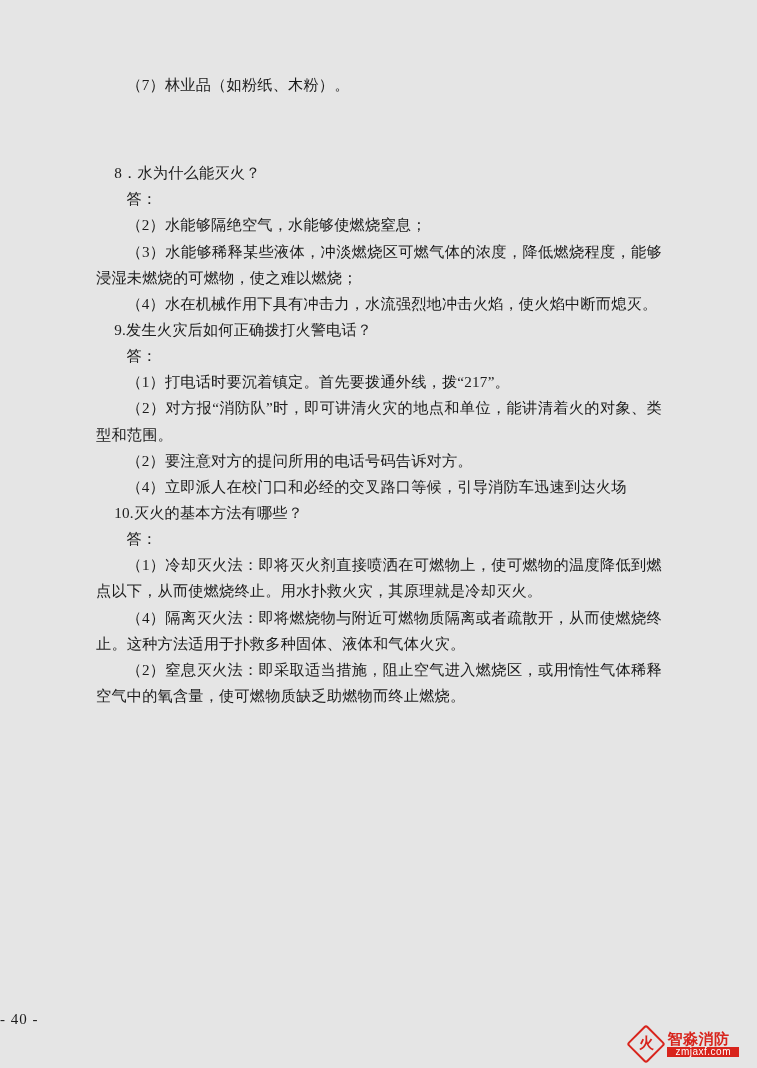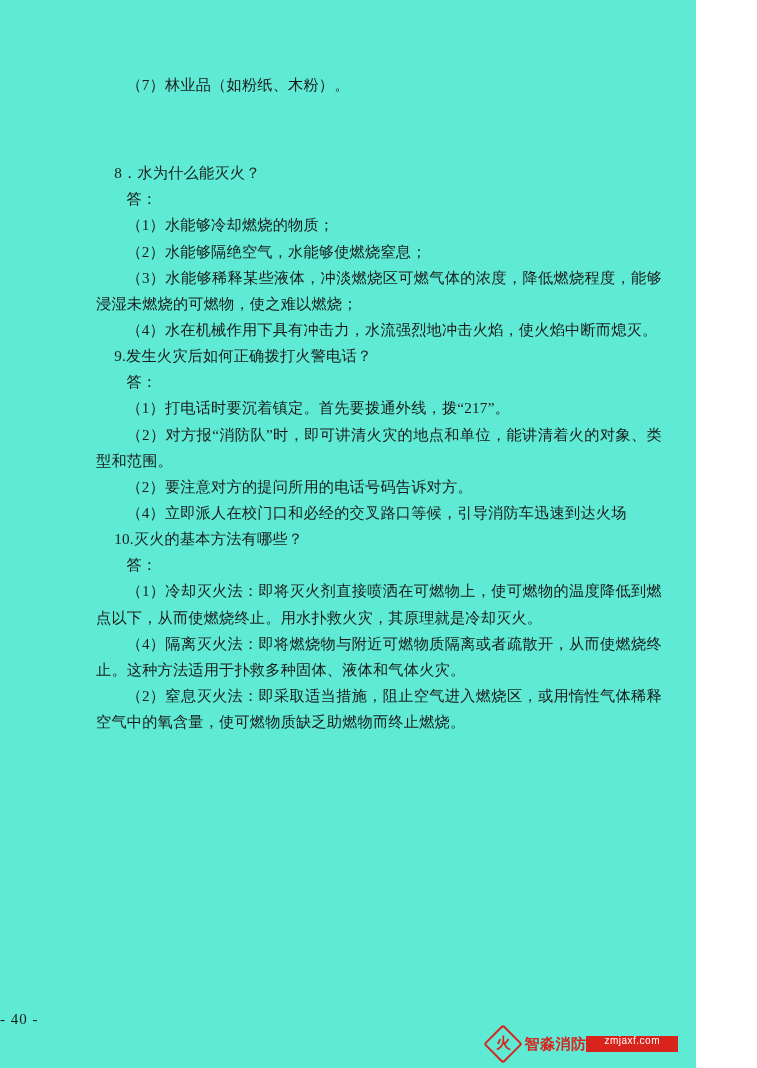--- a/index.html
+++ b/index.html
@@ -5,23 +5,23 @@
   html, body {
     margin: 0;
     padding: 0;
     background: #ffffff;
   }
   body {
     font-family: "Liberation Serif", "DejaVu Serif", serif;
   }
   .page {
     position: relative;
-    width: 696px;
+    width: 757px;
     height: 1068px;
-    background: #5eead4;
+    background: #e5e5e5;
     overflow: hidden;
   }
   .content {
     position: absolute;
     left: 96px;
     top: 72px;
     width: 566px;
   }
   .para {
     font-size: 15.2px;
@@ -83,54 +83,53 @@
     top: 50%;
     transform: translate(-50%, -52%);
     font-size: 15px;
     color: #d8241c;
     font-weight: bold;
     font-family: "Liberation Serif", serif;
     line-height: 1;
   }
   .wm-text {
     display: flex;
-    flex-direction: row;
+    flex-direction: column;
     line-height: 1.05;
   }
   .wm-title {
     font-size: 15px;
     color: #d8241c;
     font-weight: bold;
     letter-spacing: 0.5px;
     font-family: "Liberation Sans", sans-serif;
   }
   .wm-sub {
     font-size: 10px;
     color: #ffffff;
     background: #d8241c;
     text-align: center;
     letter-spacing: 0.5px;
     font-family: "Liberation Sans", sans-serif;
-    padding: 0 18px;
+    padding: 0 8px;
   }
 </style>
 </head>
 <body>
 
 <div class="page">
 
   <div class="content">
 
     <p class="para indent">（7）林业品（如粉纸、木粉）。</p>
 
     <div class="gap-large"></div>
 
     <p class="para q">8．水为什么能灭火？</p>
     <p class="para ans">答：</p>
-    <p class="para indent">（1）水能够冷却燃烧的物质；</p>
     <p class="para indent">（2）水能够隔绝空气，水能够使燃烧窒息；</p>
     <p class="para indent">（3）水能够稀释某些液体，冲淡燃烧区可燃气体的浓度，降低燃烧程度，能够浸湿未燃烧的可燃物，使之难以燃烧；</p>
     <p class="para indent">（4）水在机械作用下具有冲击力，水流强烈地冲击火焰，使火焰中断而熄灭。</p>
 
     <p class="para q">9.发生火灾后如何正确拨打火警电话？</p>
     <p class="para ans">答：</p>
     <p class="para indent">（1）打电话时要沉着镇定。首先要拨通外线，拨“217”。</p>
     <p class="para indent">（2）对方报“消防队”时，即可讲清火灾的地点和单位，能讲清着火的对象、类型和范围。</p>
     <p class="para indent">（2）要注意对方的提问所用的电话号码告诉对方。</p>
     <p class="para indent">（4）立即派人在校门口和必经的交叉路口等候，引导消防车迅速到达火场</p>

